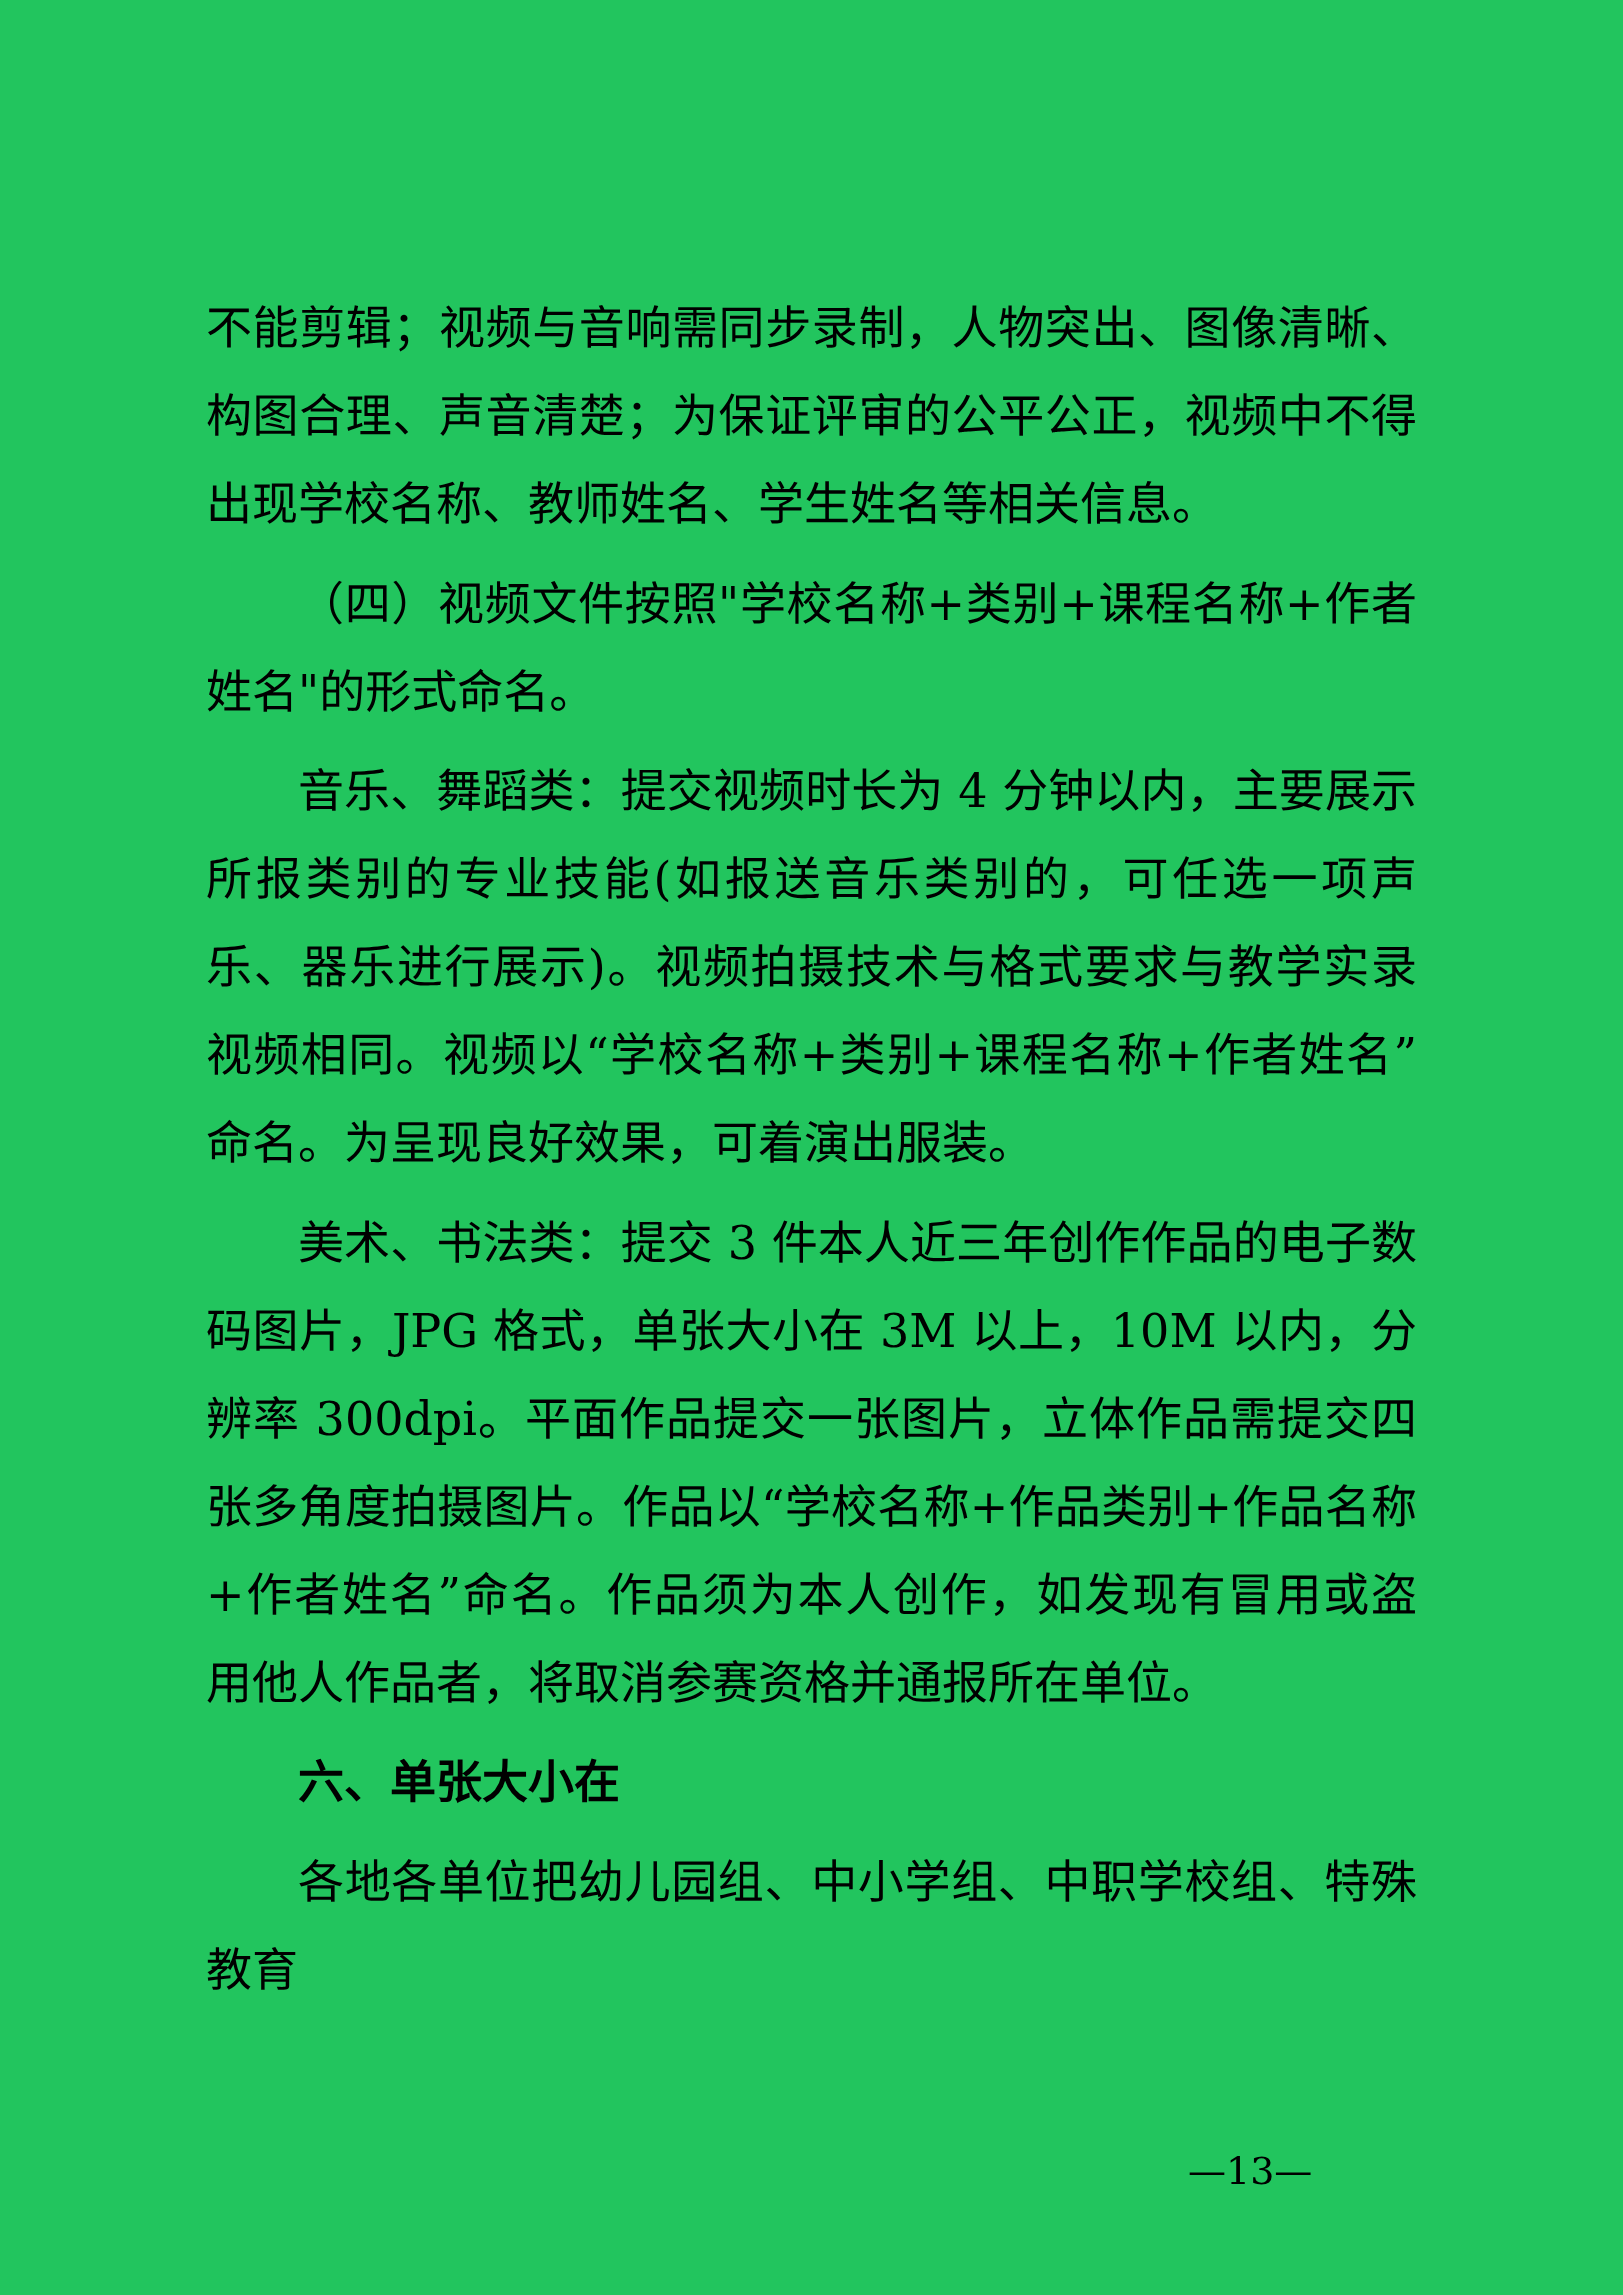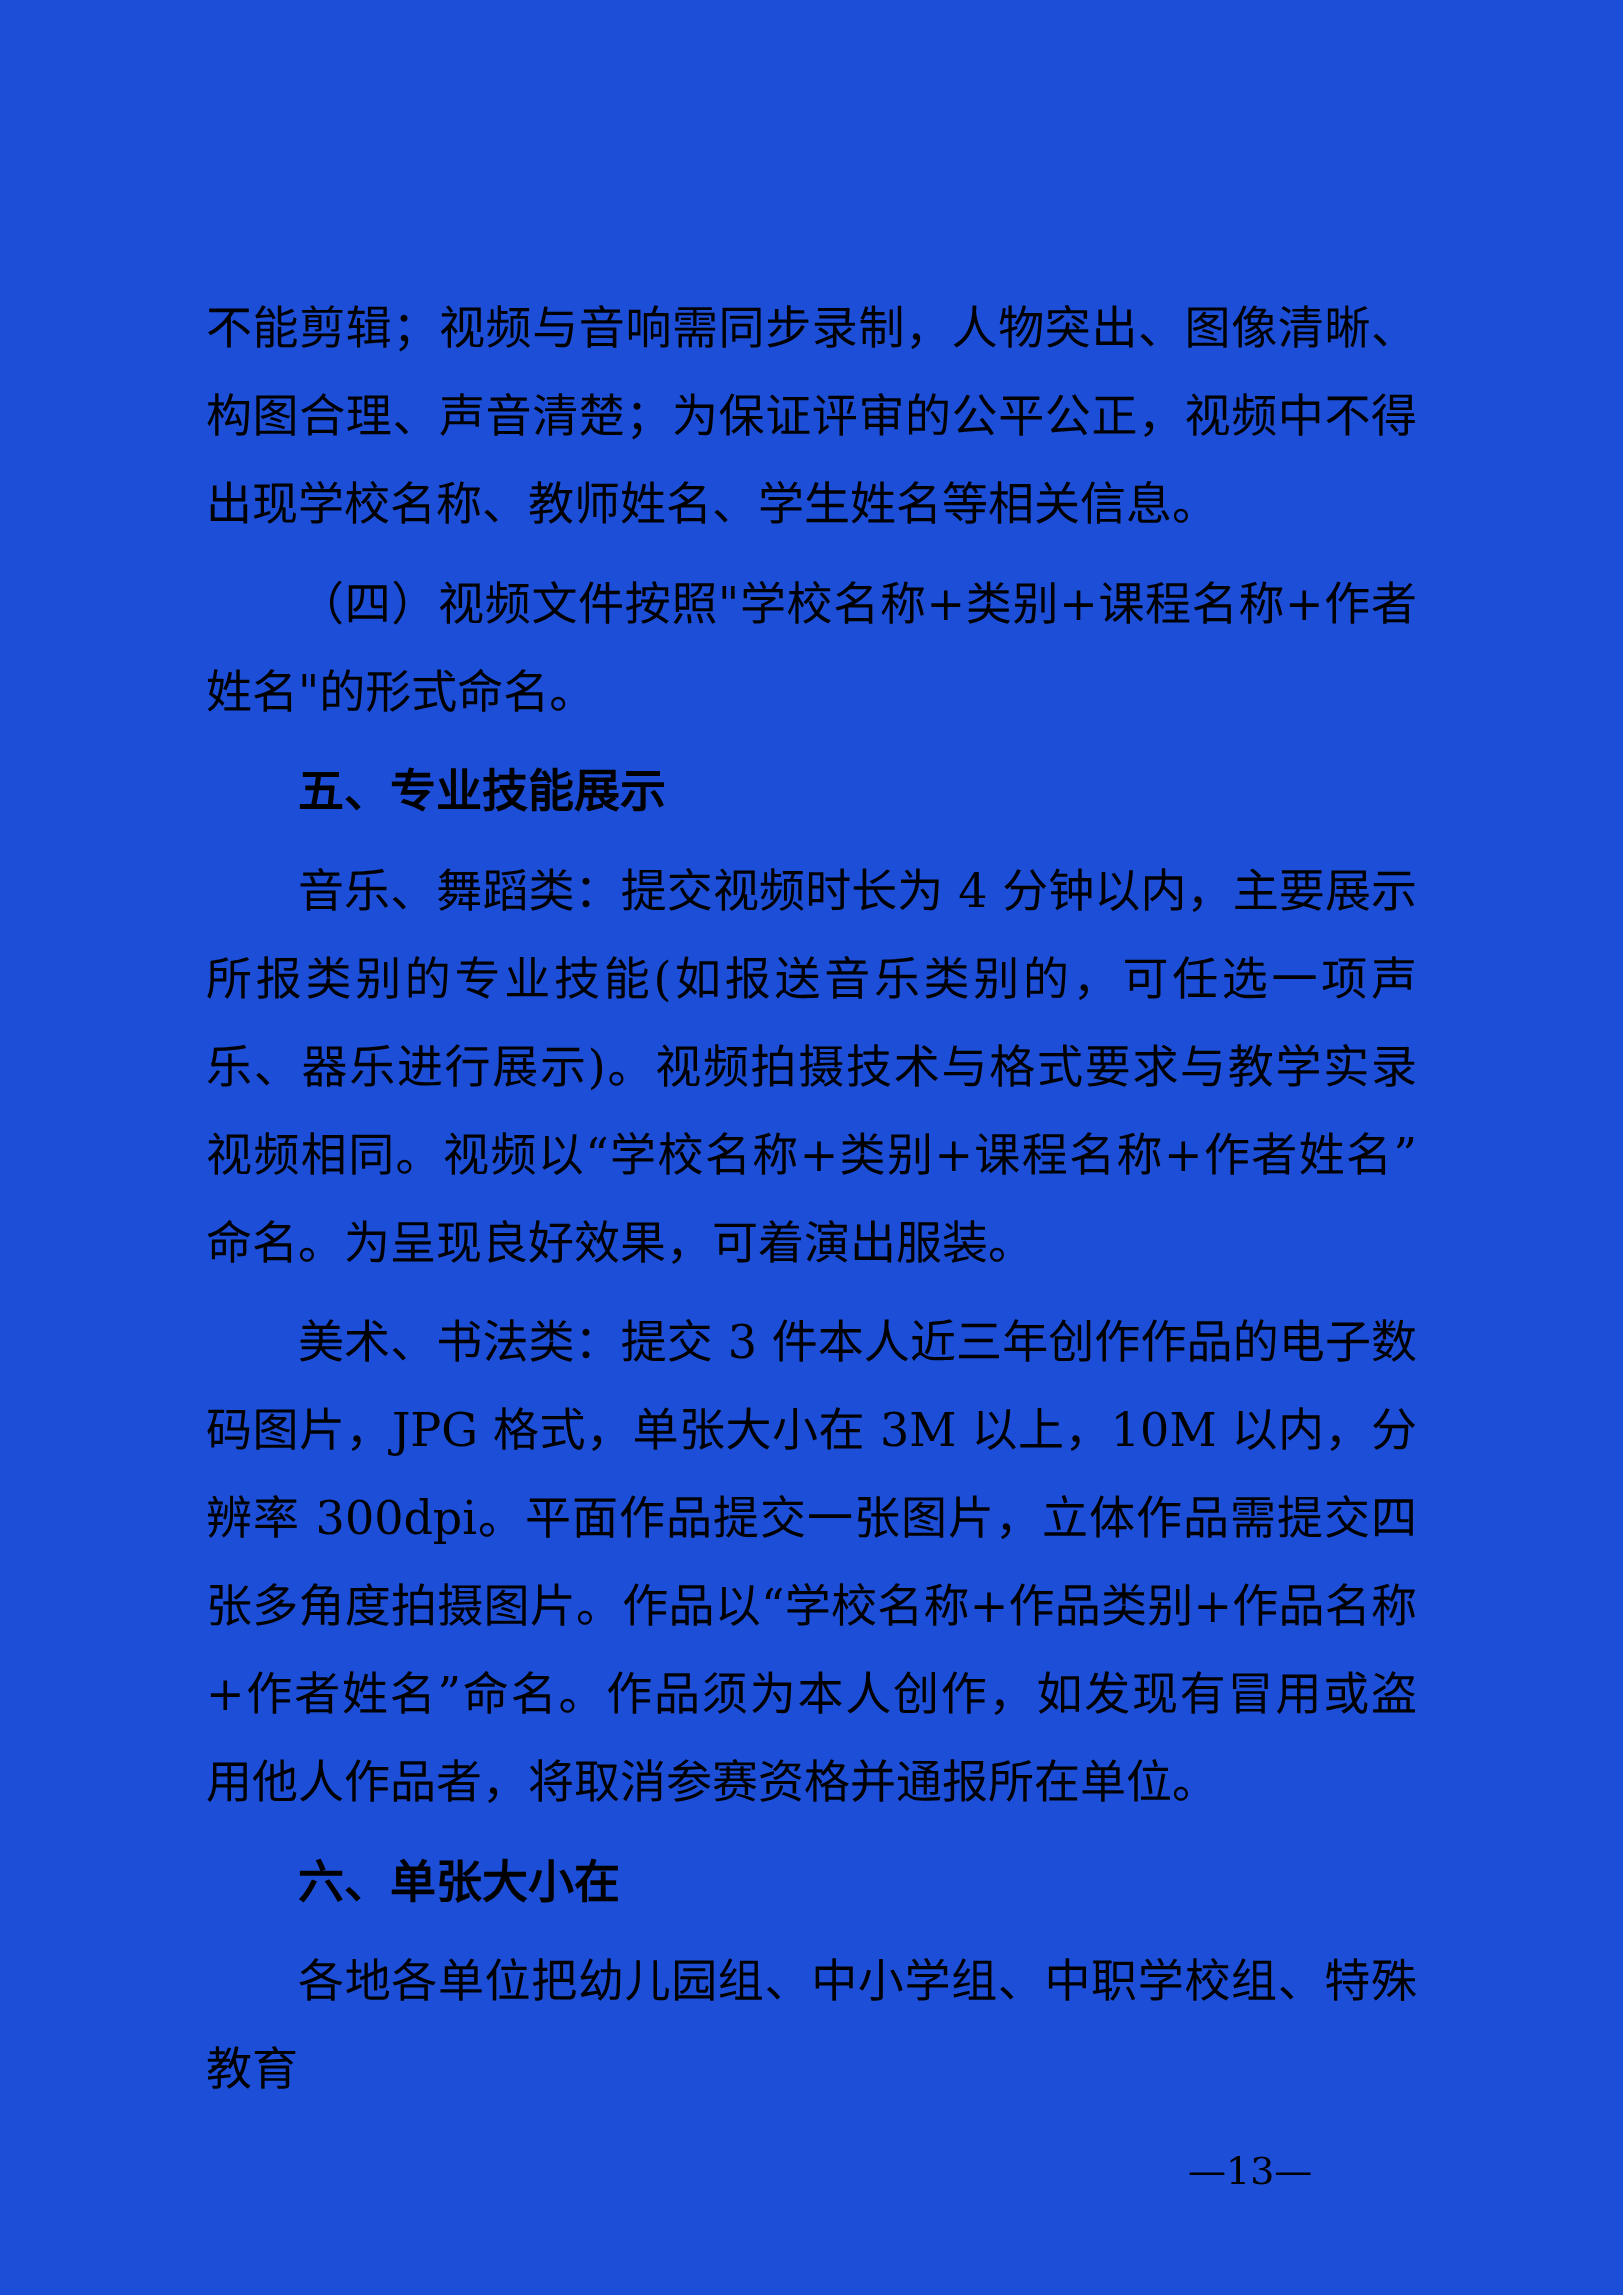--- a/index.html
+++ b/index.html
@@ -4,21 +4,21 @@
 <style>
   html, body {
     margin: 0;
     padding: 0;
     background: #ffffff;
   }
   .page {
     position: relative;
     width: 1623px;
     height: 2295px;
-    background: #1d4ed8;
+    background: #22c55e;
     color: #000000;
     overflow: hidden;
     font-family: "DejaVu Serif", "Liberation Serif", serif;
   }
   .content {
     position: absolute;
     left: 206px;
     top: 284px;
     width: 1211px;
   }
@@ -59,21 +59,20 @@
 </head>
 <body>
 
 <div class="page">
   <div class="content">
 
     <p class="para">不能剪辑；视频与音响需同步录制，人物突出、图像清晰、构图合理、声音清楚；为保证评审的公平公正，视频中不得出现学校名称、教师姓名、学生姓名等相关信息。</p>
 
     <p class="para indent">（四）视频文件按照"学校名称+类别+课程名称+作者姓名"的形式命名。</p>
 
-    <h2 class="section-heading">五、专业技能展示</h2>
 
     <p class="para indent">音乐、舞蹈类：提交视频时长为 4 分钟以内，主要展示所报类别的专业技能(如报送音乐类别的，可任选一项声乐、器乐进行展示)。视频拍摄技术与格式要求与教学实录视频相同。视频以“学校名称+类别+课程名称+作者姓名”命名。为呈现良好效果，可着演出服装。</p>
 
     <p class="para indent">美术、书法类：提交 3 件本人近三年创作作品的电子数码图片，JPG 格式，单张大小在 3M 以上，10M 以内，分辨率 300dpi。平面作品提交一张图片，立体作品需提交四张多角度拍摄图片。作品以“学校名称+作品类别+作品名称+作者姓名”命名。作品须为本人创作，如发现有冒用或盗用他人作品者，将取消参赛资格并通报所在单位。</p>
 
     <h2 class="section-heading">六、单张大小在</h2>
 
     <p class="para indent">各地各单位把幼儿园组、中小学组、中职学校组、特殊教育</p>
 
   </div>

